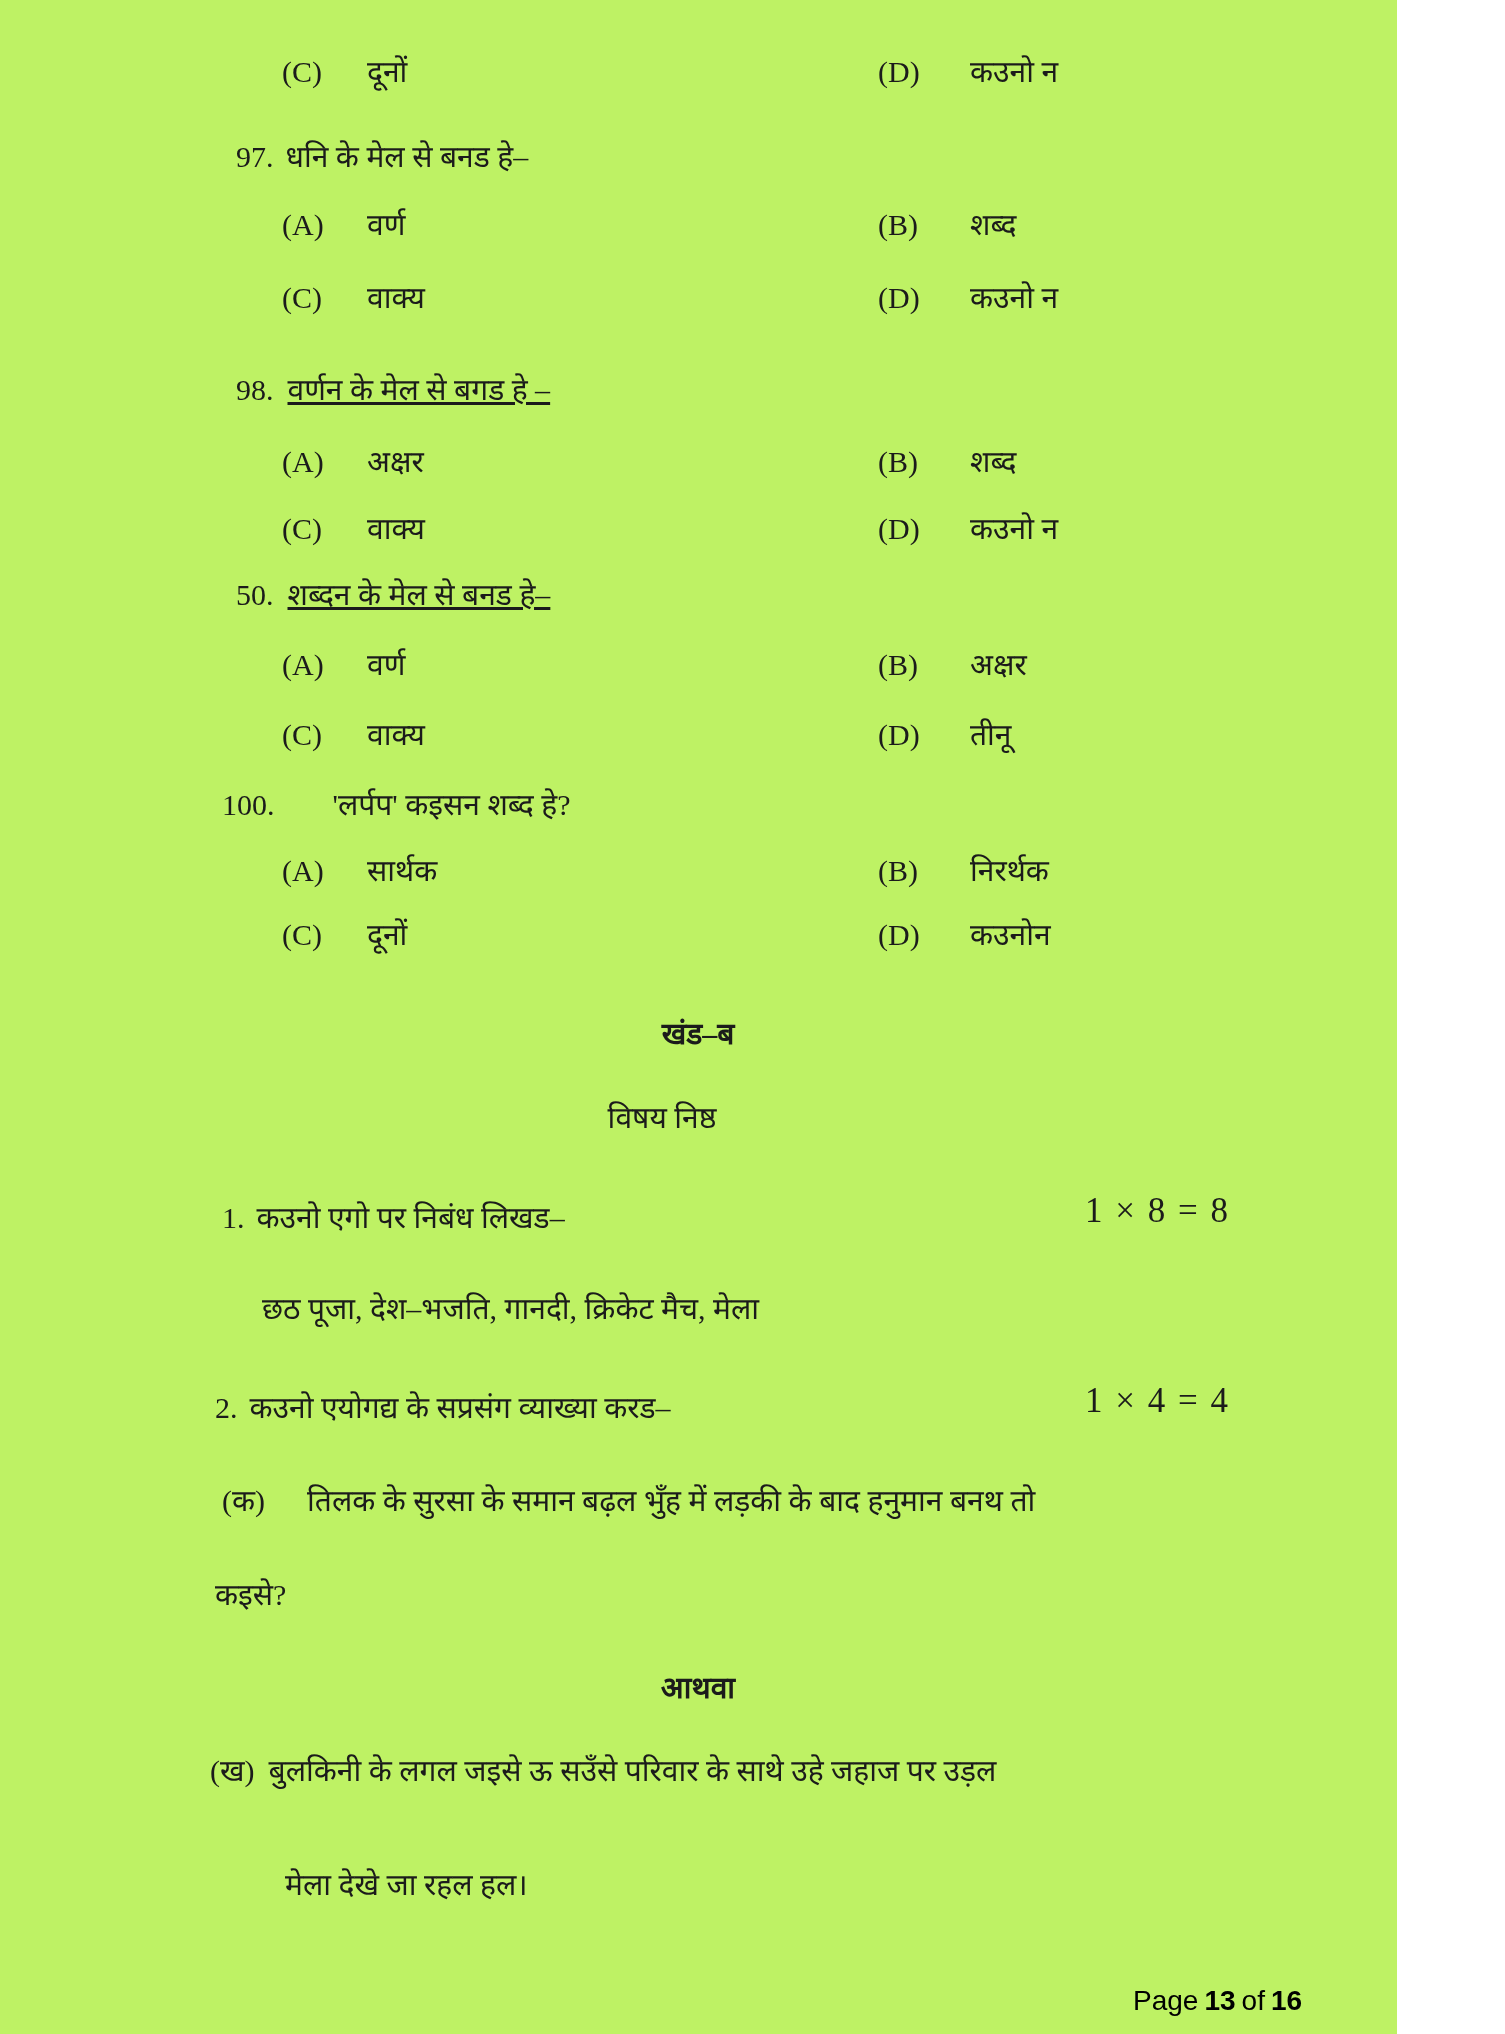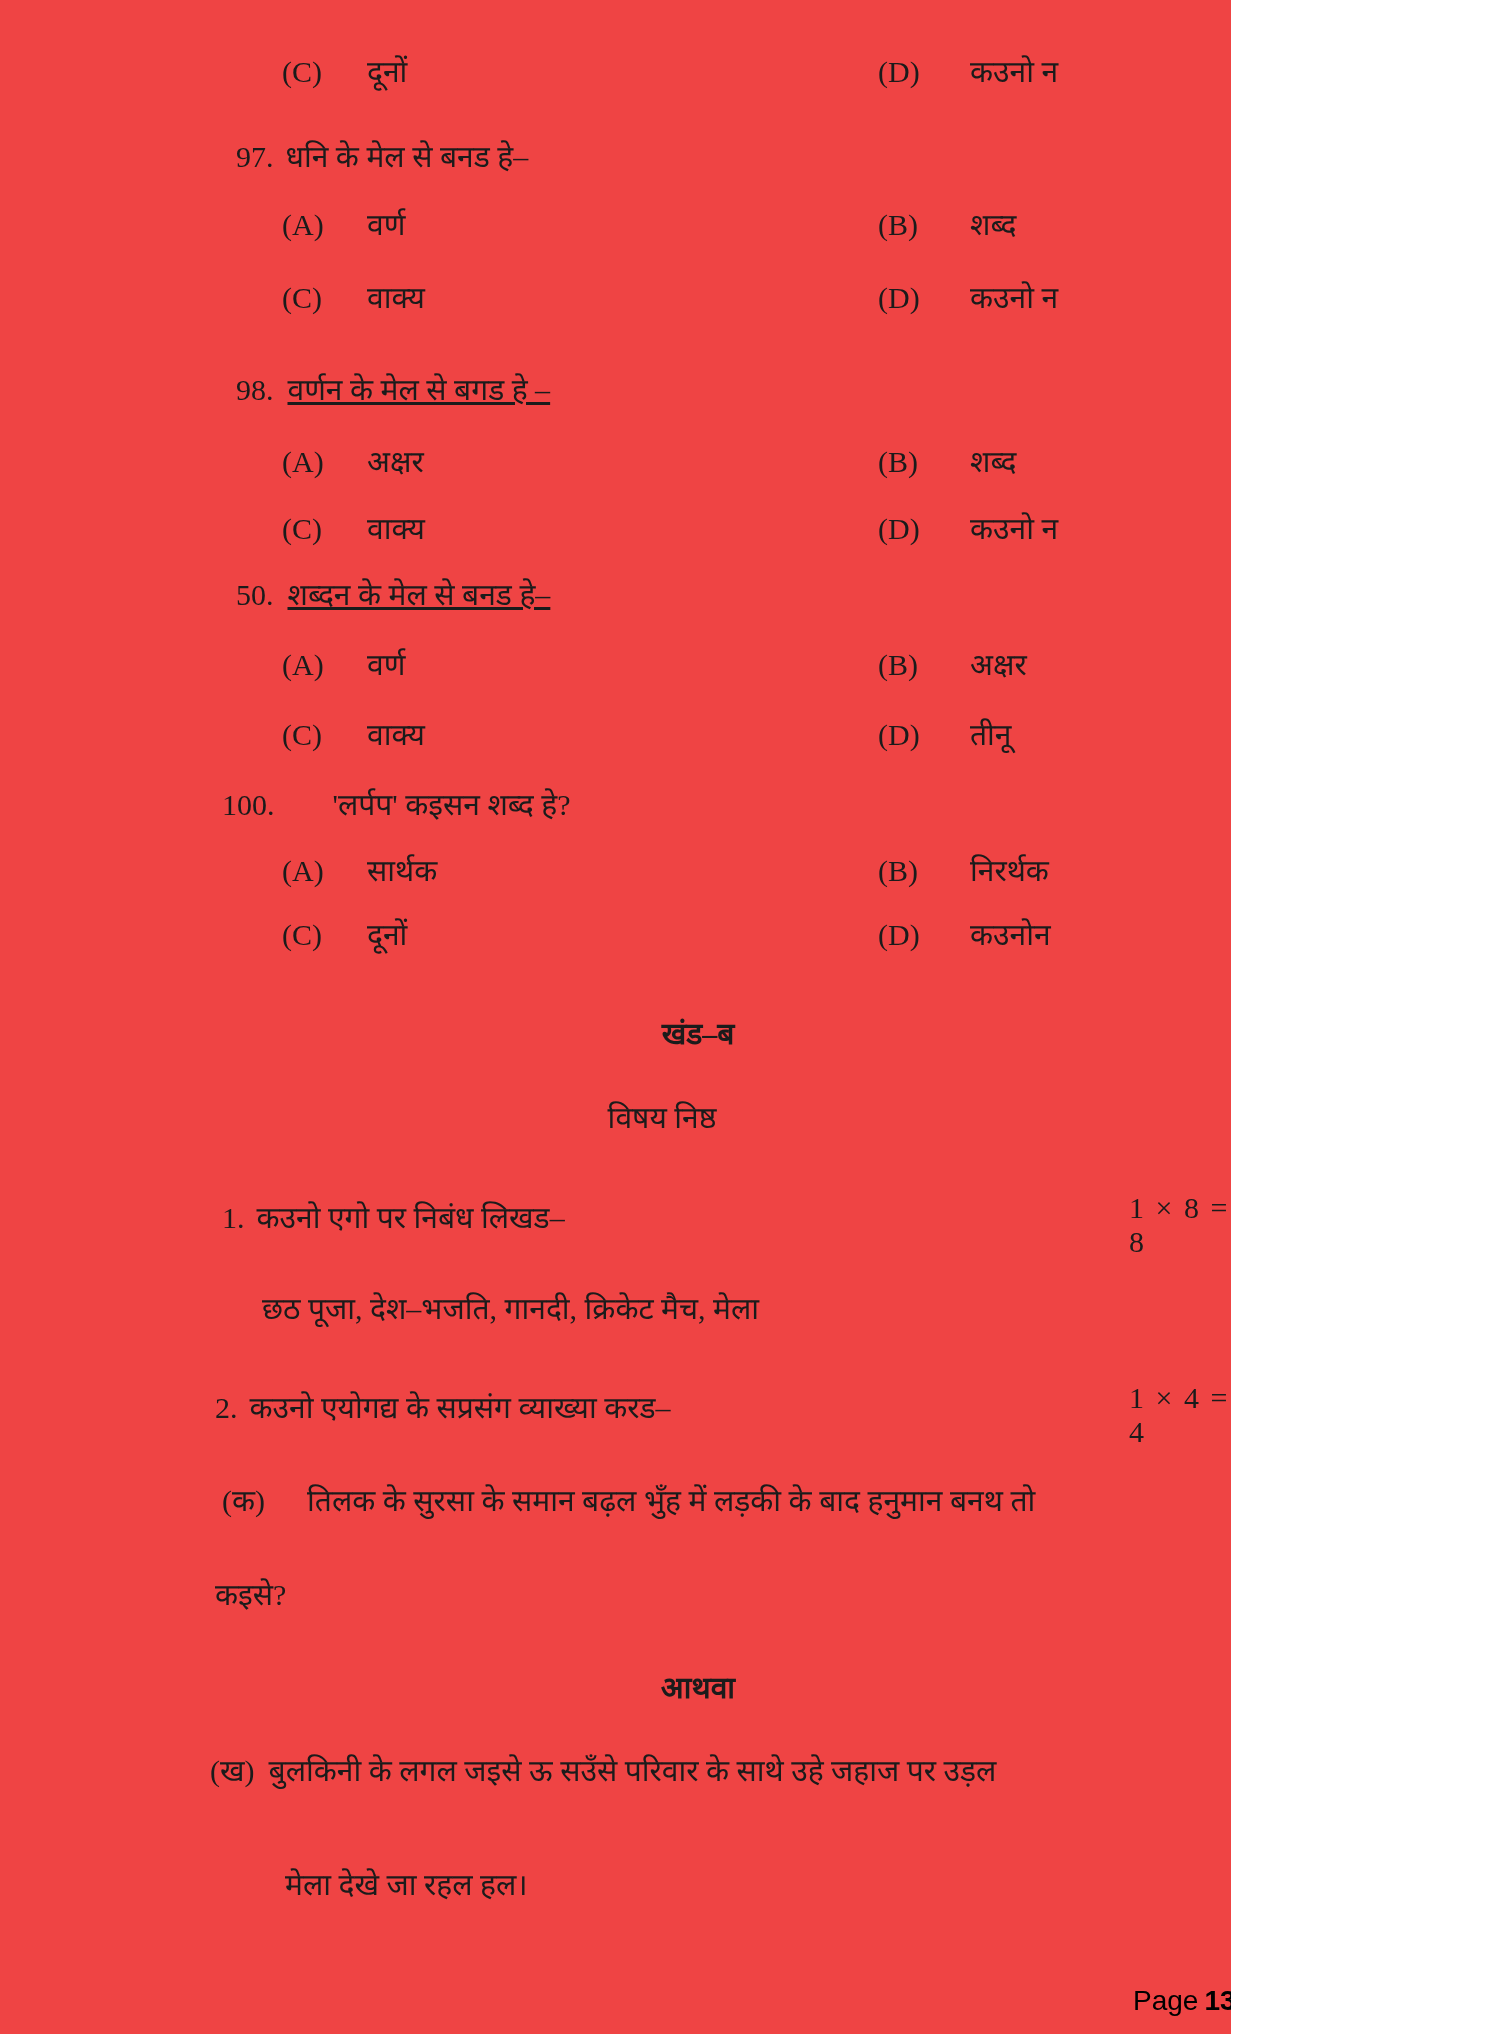--- a/index.html
+++ b/index.html
@@ -1,20 +1,20 @@
 <!DOCTYPE html>
 <html><head>
 <meta charset="utf-8">
 <style>
   html,body{margin:0;padding:0;background:#ffffff;}
   .page{
     position:relative;
-    width:1231px;
+    width:1397px;
     height:2034px;
-    background:#ef4444;
+    background:#bef264;
     color:#1b1b1b;
     font-family:"Liberation Serif","DejaVu Serif",serif;
     font-size:30px;
     overflow:hidden;
   }
   .row{position:absolute;left:0;width:100%;white-space:nowrap;}
   
   .optL{position:absolute;left:282px;}
   .optR{position:absolute;left:878px;}
   .optL .letter{display:inline-block;min-width:85px;}
@@ -26,21 +26,21 @@
   .gap-l{margin-left:58px;}
   
   .sb-row{position:absolute;left:222px;white-space:nowrap;}
   .sb-row .plabel{display:inline-block;}
   .pa-gap{margin-left:42px;}
   .pb-gap{margin-left:14px;}
   .indent2{position:absolute;left:285px;white-space:nowrap;}
   .indent-k{position:absolute;left:215px;white-space:nowrap;}
   .center-row{position:absolute;left:0;width:1324px;text-align:center;}
   .bold{font-weight:bold;padding-left:36px;}
-  .marks{position:absolute;left:1129px;font-size:30px;letter-spacing:2px;}
+  .marks{position:absolute;left:1085px;font-size:35px;letter-spacing:2px;}
   .footer{
     position:absolute;left:1133px;top:1985px;
     font-family:"Liberation Sans","DejaVu Sans",sans-serif;
     font-size:28px;color:#000;white-space:nowrap;
   }
   .footer span{margin-right:6px;}
   .footer .num{font-weight:bold;}
 </style>
 </head>
 <body>

